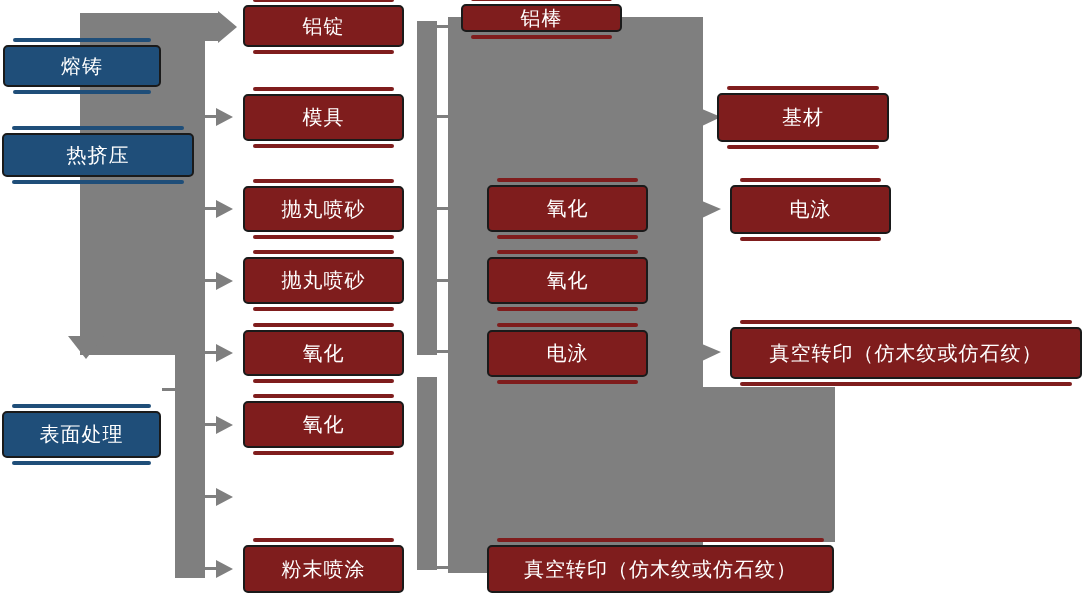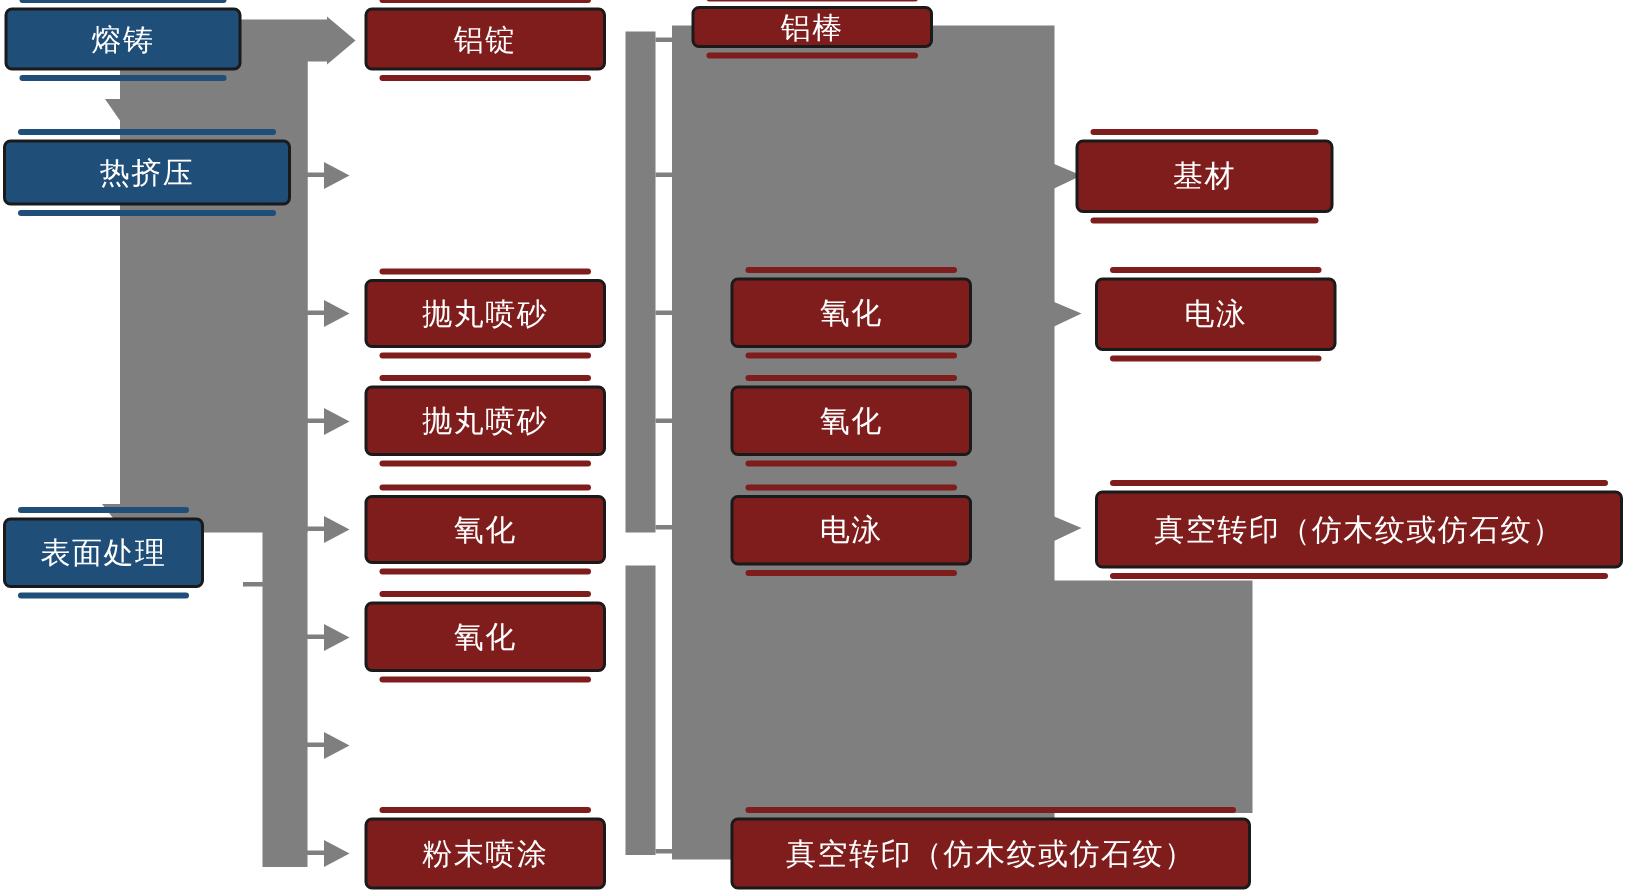--- a/index.html
+++ b/index.html
@@ -14,21 +14,21 @@
     background:#7f1d1d;border:2px solid #1A1A1A;border-radius:5px;
     color:#FFFFFF;display:flex;align-items:center;justify-content:center;
     font-size:20px;font-weight:500;letter-spacing:1px;white-space:nowrap;
   }
   .node::before,.node::after{
     content:"";position:absolute;left:8px;right:8px;height:4px;
     background:inherit;border-radius:2px;
   }
   .node::before{top:-9px;}
   .node::after{bottom:-9px;}
-  .node.dark{background:#1F4E79;}
+  .node.dark{background:#1F4E79;margin-top:40px;}
 </style>
 </head>
 <body>
 
 <div class="canvas">
 
   <svg class="connectors" width="1084" height="596" viewBox="0 0 1084 596">
     <g fill="#7F7F7F" stroke="none">
 
       <g>
@@ -79,23 +79,24 @@
       <g>
         <polygon points="702,109 702,126 721,117"></polygon>
         <polygon points="702,201 702,218 721,209"></polygon>
         <polygon points="702,344 702,361 721,352"></polygon>
       </g>
     </g>
   </svg>
 
   <div class="node dark" style="left:3px;top:5px;width:158px;height:42px">熔铸</div>
   <div class="node dark" style="left:2px;top:93px;width:192px;height:44px">热挤压</div>
-  <div class="node dark" style="left:2px;top:345px;width:134px;height:47px">表面处理</div>
+  <div class="node dark" style="left:2px;top:371px;width:159px;height:47px">表面处理</div>
 
   <div class="node" style="left:243px;top:5px;width:161px;height:42px">铝锭</div>
+  <div class="node" style="left:243px;top:94px;width:161px;height:47px">模具</div>
   <div class="node" style="left:243px;top:186px;width:161px;height:46px">抛丸喷砂</div>
   <div class="node" style="left:243px;top:257px;width:161px;height:47px">抛丸喷砂</div>
   <div class="node" style="left:243px;top:330px;width:161px;height:46px">氧化</div>
   <div class="node" style="left:243px;top:401px;width:161px;height:47px">氧化</div>
   <div class="node" style="left:243px;top:545px;width:161px;height:48px">粉末喷涂</div>
 
   <div class="node" style="left:461px;top:4px;width:161px;height:28px">铝棒</div>
   <div class="node" style="left:487px;top:185px;width:161px;height:47px">氧化</div>
   <div class="node" style="left:487px;top:257px;width:161px;height:47px">氧化</div>
   <div class="node" style="left:487px;top:330px;width:161px;height:47px">电泳</div>

